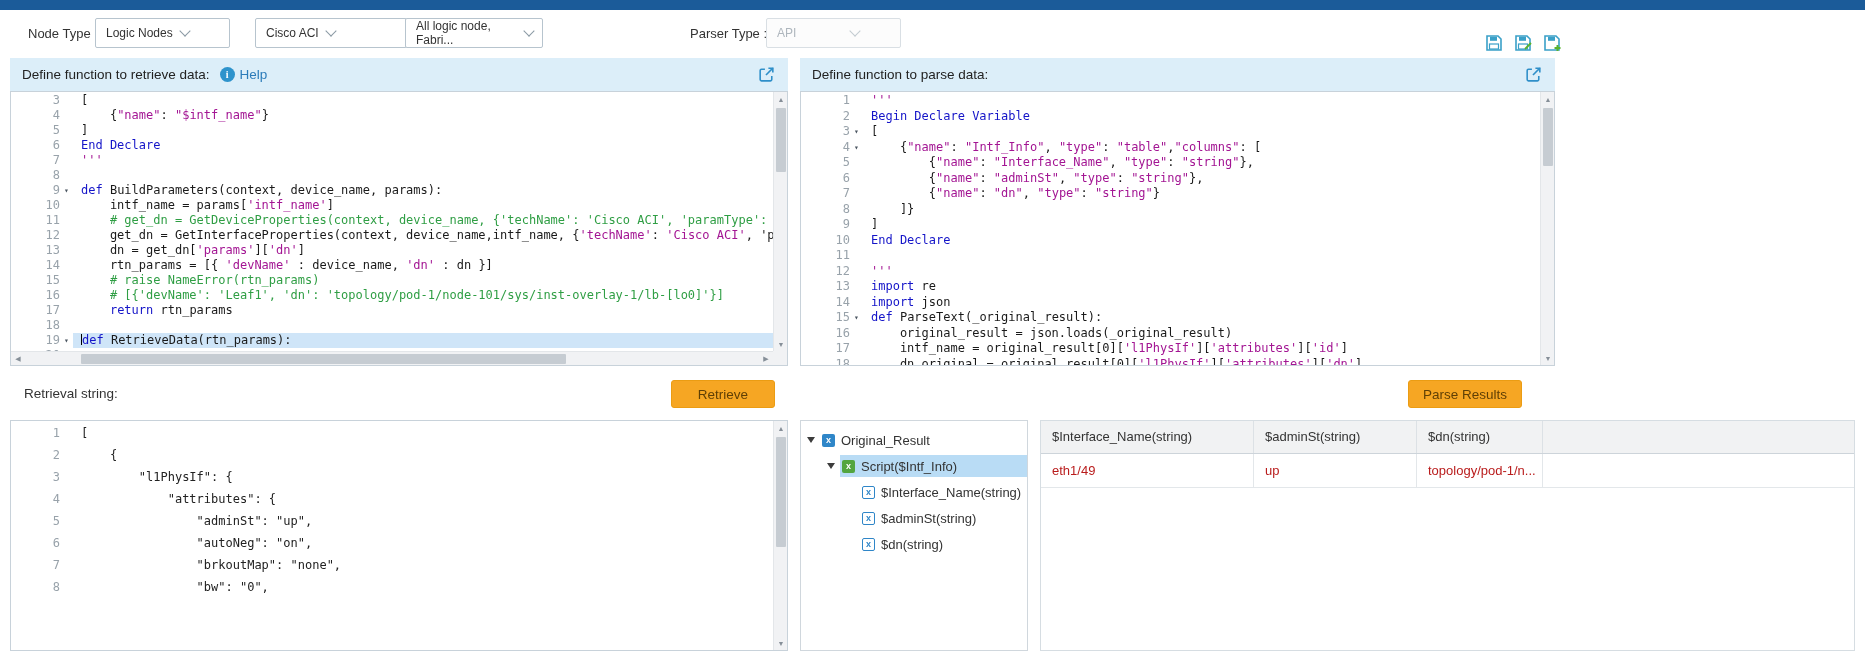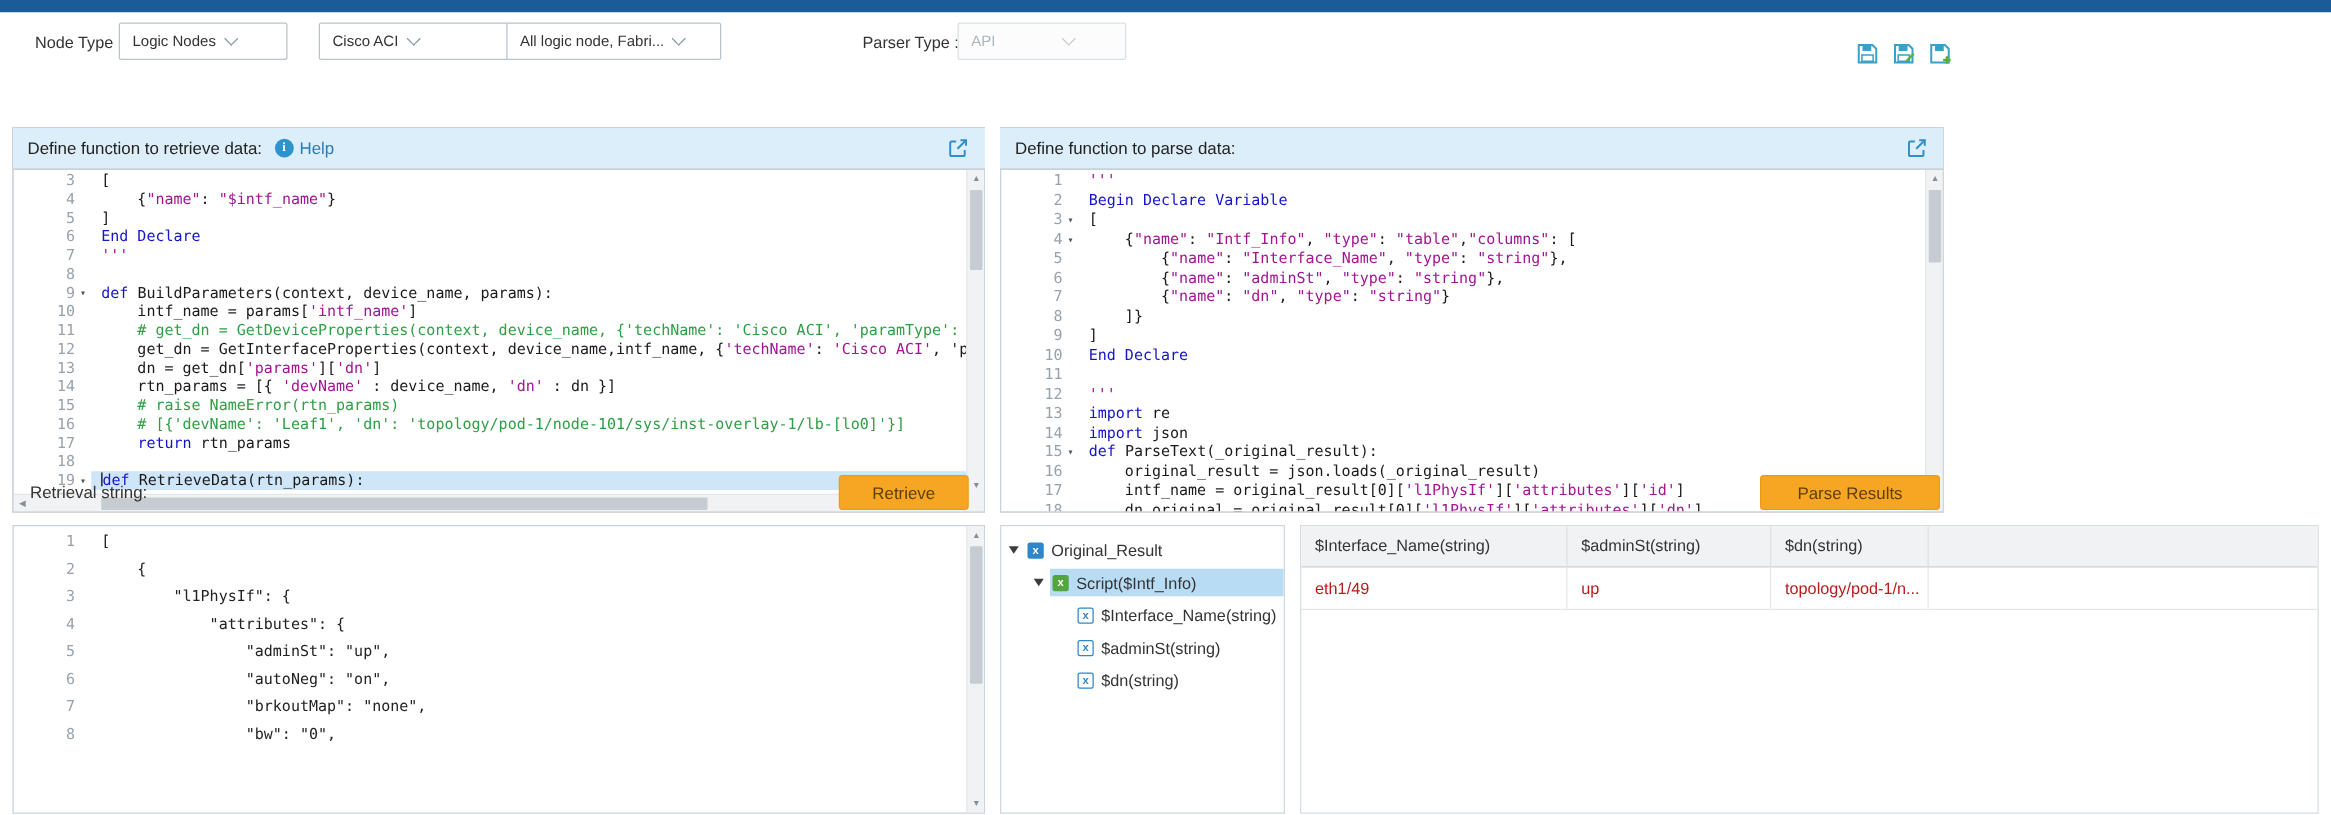--- a/index.html
+++ b/index.html
@@ -15,21 +15,21 @@
   .dd{position:absolute;top:8px;height:30px;box-sizing:border-box;border:1px solid #b7c4ce;border-radius:2px;
       background:#fff;display:flex;align-items:center;justify-content:flex-start;
       padding:0 9px 0 10px;font-size:12px;color:#333;cursor:default;}
   .dd .chev{width:7px;height:7px;border-right:1.4px solid #8a99a4;border-bottom:1.4px solid #8a99a4;
       transform:rotate(45deg);margin-top:-4px;flex:0 0 auto;margin-left:8px;}
   .dd.disabled{color:#aeb6bd;border-color:#d9dfe4;background:#fcfcfc;gap:47px;}
   .dd.disabled .chev{border-color:#c3cbd1;}
   .tb-icon{position:absolute;top:23px;width:20px;height:20px;cursor:pointer;}
 
   
-  .panel{position:absolute;background:#737373;margin-top:44px;}
+  .panel{position:absolute;background:#0c4a6e;}
   .panel-header{position:absolute;left:0;top:0;right:0;height:33px;background:#dceef9;
       display:flex;align-items:center;padding:0 12px;box-sizing:border-box;font-size:13.5px;color:#222;}
   .info-icon{width:15px;height:15px;border-radius:50%;background:#2e93cc;color:#fff;font-size:10px;font-weight:bold;
       display:inline-flex;align-items:center;justify-content:center;margin-left:10px;font-family:"Liberation Serif",serif;}
   .help-link{color:#2b7bb9;margin-left:5px;text-decoration:none;cursor:pointer;}
   .expand-btn{position:absolute;right:12px;top:7px;width:19px;height:19px;cursor:pointer;}
 
   
   .editor{position:absolute;left:0;top:33px;right:0;bottom:0;border:1px solid #c8d2da;box-sizing:border-box;background:#fff;overflow:hidden;}
   .ed-lines{position:absolute;left:0;top:1px;right:14px;bottom:0;overflow:hidden;}
@@ -105,21 +105,21 @@
   <div class="toolbar">
     <span class="tb-label" style="left:28px">Node Type :</span>
     <div class="dd" style="left:95px;width:135px">
       <span>Logic Nodes</span>
       <span class="chev"></span>
     </div>
     <div class="dd" style="left:255px;width:152px">
       <span>Cisco ACI</span>
       <span class="chev"></span>
     </div>
-    <div class="dd" style="left:405px;width:172px">
+    <div class="dd" style="left:405px;width:138px">
       <span>All logic node, Fabri...</span>
       <span class="chev"></span>
     </div>
     <span class="tb-label" style="left:690px">Parser Type :</span>
     <div class="dd disabled" style="left:766px;width:135px">
       <span>API</span>
       <span class="chev"></span>
     </div>
 
     <span class="tb-icon" style="left:1484px">
@@ -229,21 +229,21 @@
       <div class="sb-v">
         <div class="sb-btn" style="top:0">▲</div>
         <div class="sb-thumb" style="top:16px;height:58px"></div>
         <div class="sb-btn" style="bottom:0">▼</div>
       </div>
     </div>
   </div>
 
   <span class="results-label">Retrieval string:</span>
   <div class="btn" style="left:671px;width:104px">Retrieve</div>
-  <div class="btn" style="left:1408px;width:144px">Parse Results</div>
+  <div class="btn" style="left:1408px;width:114px">Parse Results</div>
 
   <div class="viewer lh22" style="left:10px;top:420px;width:778px;height:231px">
     <div class="ed-lines" id="output-viewer">
         <div class="ed-line"><span class="gutter"><span class="num">1</span><span class="fold"></span></span><span class="code">[</span></div>
         <div class="ed-line"><span class="gutter"><span class="num">2</span><span class="fold"></span></span><span class="code">    {</span></div>
         <div class="ed-line"><span class="gutter"><span class="num">3</span><span class="fold"></span></span><span class="code">        "l1PhysIf": {</span></div>
         <div class="ed-line"><span class="gutter"><span class="num">4</span><span class="fold"></span></span><span class="code">            "attributes": {</span></div>
         <div class="ed-line"><span class="gutter"><span class="num">5</span><span class="fold"></span></span><span class="code">                "adminSt": "up",</span></div>
         <div class="ed-line"><span class="gutter"><span class="num">6</span><span class="fold"></span></span><span class="code">                "autoNeg": "on",</span></div>
         <div class="ed-line"><span class="gutter"><span class="num">7</span><span class="fold"></span></span><span class="code">                "brkoutMap": "none",</span></div>

